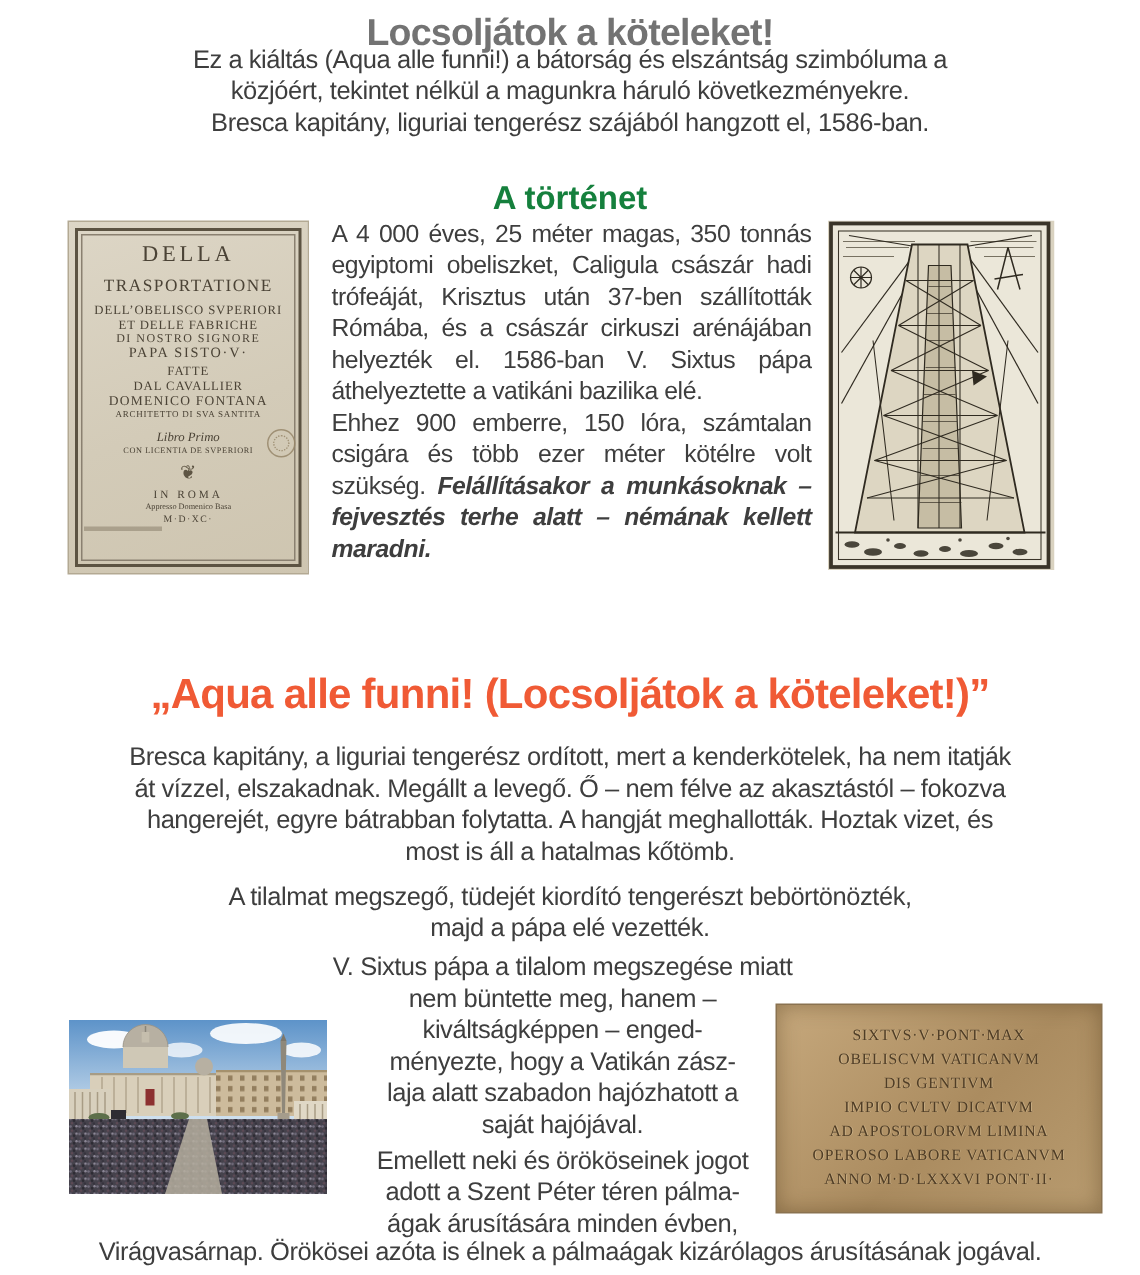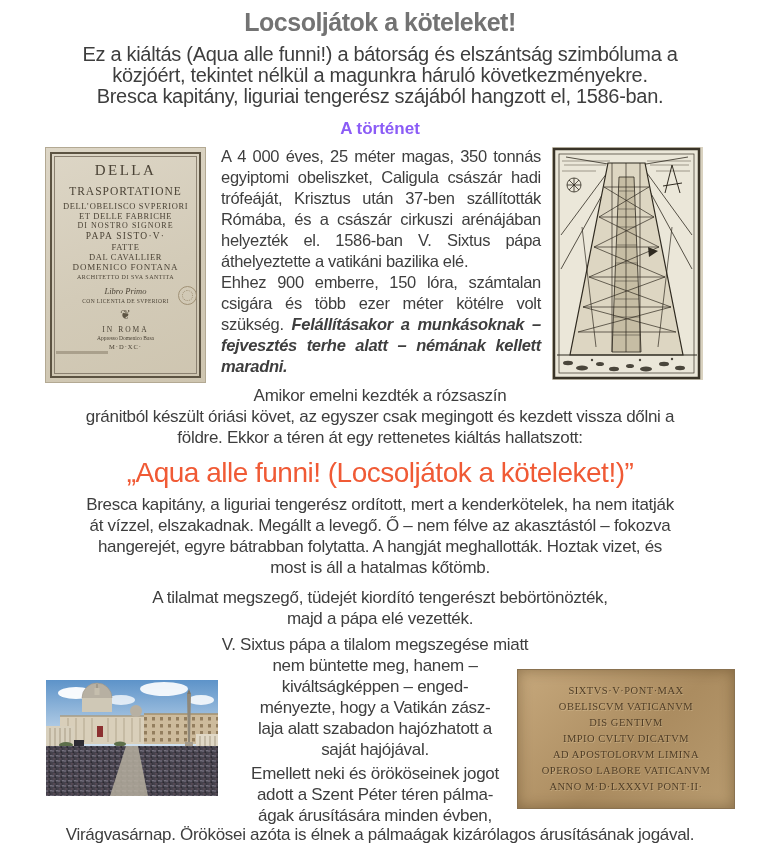--- a/index.html
+++ b/index.html
@@ -1,23 +1,23 @@
 <!DOCTYPE html>
 <html><head>
 <meta charset="utf-8">
 <style>
   html,body{margin:0;padding:0;background:#ffffff;}
   .page{position:relative;width:760px;height:850px;background:#ffffff;overflow:hidden;
         font-family:"Liberation Sans",sans-serif;color:#3e3e3e;}
   .abs{position:absolute;}
   .ctr{text-align:center;white-space:pre-line;margin:0;}
   .title{left:0;top:8px;width:760px;font-size:25px;font-weight:bold;color:#737373;letter-spacing:-0.5px;}
-  .intro{left:30px;top:44px;width:700px;font-size:20px;line-height:21px;letter-spacing:-0.3px;}
-  .sechead{left:0;top:119px;width:760px;font-size:17px;font-weight:bold;color:#8b5cf6;}
-  .headline{left:0;top:457px;width:760px;font-size:28px;font-weight:normal;color:#f05a35;letter-spacing:-0.5px;}
+  .intro{left:30px;top:29px;width:700px;font-size:17px;line-height:21px;letter-spacing:-0.3px;}
+  .sechead{left:0;top:119px;width:760px;font-size:22px;font-weight:bold;color:#15803d;}
+  .headline{left:0;top:447px;width:760px;font-size:28px;font-weight:bold;color:#f05a35;letter-spacing:-0.5px;}
   .amikor{left:30px;top:385px;width:700px;font-size:17px;line-height:21px;letter-spacing:-0.3px;}
   .bresca{left:20px;top:494px;width:720px;font-size:17px;line-height:21px;letter-spacing:-0.3px;}
   .tilalmat{left:30px;top:587px;width:700px;font-size:17px;line-height:21px;letter-spacing:-0.3px;}
   .sixtus{left:185px;top:634px;width:380px;font-size:17px;line-height:21px;letter-spacing:-0.3px;}
   .emellett{left:185px;top:763px;width:380px;font-size:17px;line-height:21px;letter-spacing:-0.3px;}
   .final{left:0;top:824px;width:760px;font-size:17px;line-height:21px;letter-spacing:-0.3px;}
 
   
   .midcol{left:221px;top:146px;width:320px;font-size:16.5px;line-height:21px;letter-spacing:-0.3px;text-align:justify;}
   .midcol p{margin:0;}
@@ -164,23 +164,20 @@
           <ellipse cx="94" cy="222" rx="6" ry="2.4"></ellipse>
         <ellipse cx="112" cy="217" rx="5" ry="2.2"></ellipse>
           <ellipse cx="128" cy="221" rx="5" ry="2.2"></ellipse>
         <circle cx="40" cy="213" r="1.2"></circle>
           <circle cx="88" cy="213" r="1.2"></circle>
           <circle cx="120" cy="212" r="1.2"></circle>
       </g>
     </svg>
   </div>
 
-  <p class="abs ctr amikor">Amikor emelni kezdték a rózsaszín
-gránitból készült óriási követ, az egyszer csak megingott és kezdett vissza dőlni a
-földre. Ekkor a téren át egy rettenetes kiáltás hallatszott:</p>
   <h2 class="abs ctr headline">„Aqua alle funni! (Locsoljátok a köteleket!)”</h2>
   <p class="abs ctr bresca">Bresca kapitány, a liguriai tengerész ordított, mert a kenderkötelek, ha nem itatják
 át vízzel, elszakadnak. Megállt a levegő. Ő – nem félve az akasztástól – fokozva
 hangerejét, egyre bátrabban folytatta. A hangját meghallották. Hoztak vizet, és
 most is áll a hatalmas kőtömb.</p>
   <p class="abs ctr tilalmat">A tilalmat megszegő, tüdejét kiordító tengerészt bebörtönözték,
 majd a pápa elé vezették.</p>
   <p class="abs ctr sixtus">V. Sixtus pápa a tilalom megszegése miatt
 nem büntette meg, hanem –
 kiváltságképpen – enged-

